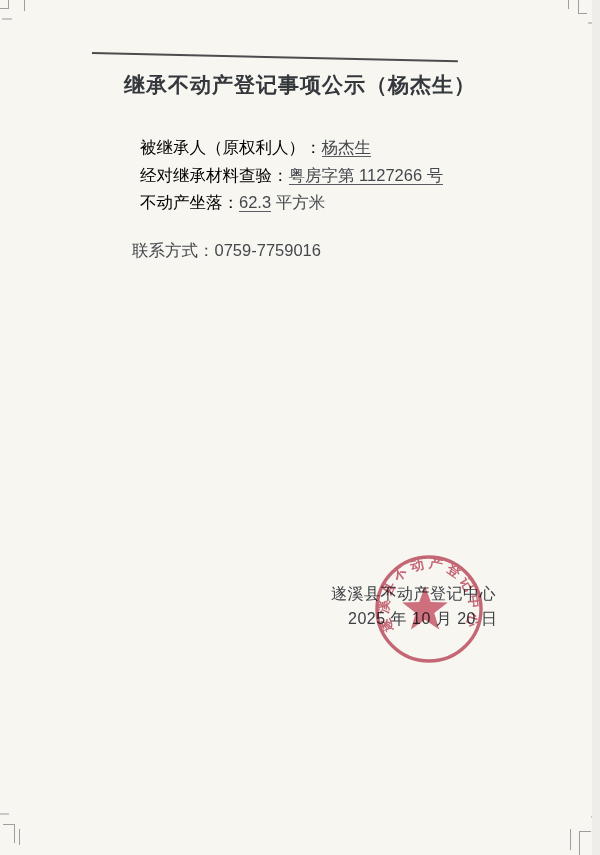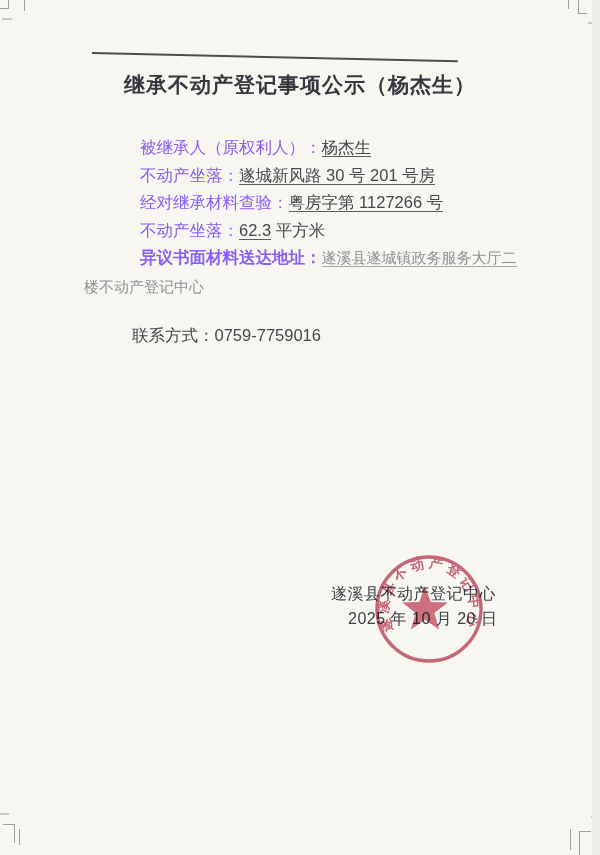--- a/index.html
+++ b/index.html
@@ -42,21 +42,21 @@
     font-size:16.5px; line-height:27.4px;
     color:#45484d;
     text-align:justify;
   }
   .content p { margin:0; text-indent:2em; }
 
   .u  { border-bottom:1.4px solid #595c61; }
 
   .fields { margin-top:7px; }
   .field-row { line-height:27.6px; text-indent:56px; }
-  .field-label { color:#8b5cf6; }
+  .field-label { color:#000000; }
   .field-label.bold { font-weight:bold; }
   .gray-value {
     font-family:"Liberation Serif", serif;
     font-size:15px;
     color:#8d9095;
   }
   .u-light { border-bottom:1px solid #a3a6aa; }
 
   .contact-row { margin-top:20px; text-indent:48px; line-height:27px; }
 
@@ -115,28 +115,26 @@
 
   <div class="rule"></div>
 
   <div class="doc-title">继承不动产登记事项公示（杨杰生）</div>
 
   <div class="content">
 
     <div class="fields">
       <div class="field-row"><span class="field-label">被继承人（原权利人）：</span><span class="u">杨杰生</span></div>
 
-      <div class="field-row"><span class="field-label">不动产坐落：</span><span class="u">遂城新风路 30 号 201 号房</span></div>
 
       <div class="field-row"><span class="field-label">经对继承材料查验：</span><span class="u">粤房字第 1127266 号</span></div>
 
 
       <div class="field-row"><span class="field-label">不动产坐落：</span><span class="u">62.3</span> <span>平方米</span></div>
 
-      <div class="field-row"><span class="field-label bold">异议书面材料送达地址：</span><span class="gray-value u-light">遂溪县遂城镇政务服务大厅二</span><br><span class="gray-value">楼不动产登记中心</span></div>
     </div>
 
     <div class="contact-row"><span>联系方式：</span><span>0759-7759016</span></div>
   </div>
 
   <div class="sig-org">遂溪县不动产登记中心</div>
   <div class="sig-date">2025 年 10 月 20 日</div>
 
   <svg class="seal" viewBox="0 0 114 114" width="114" height="114">
     <defs>

